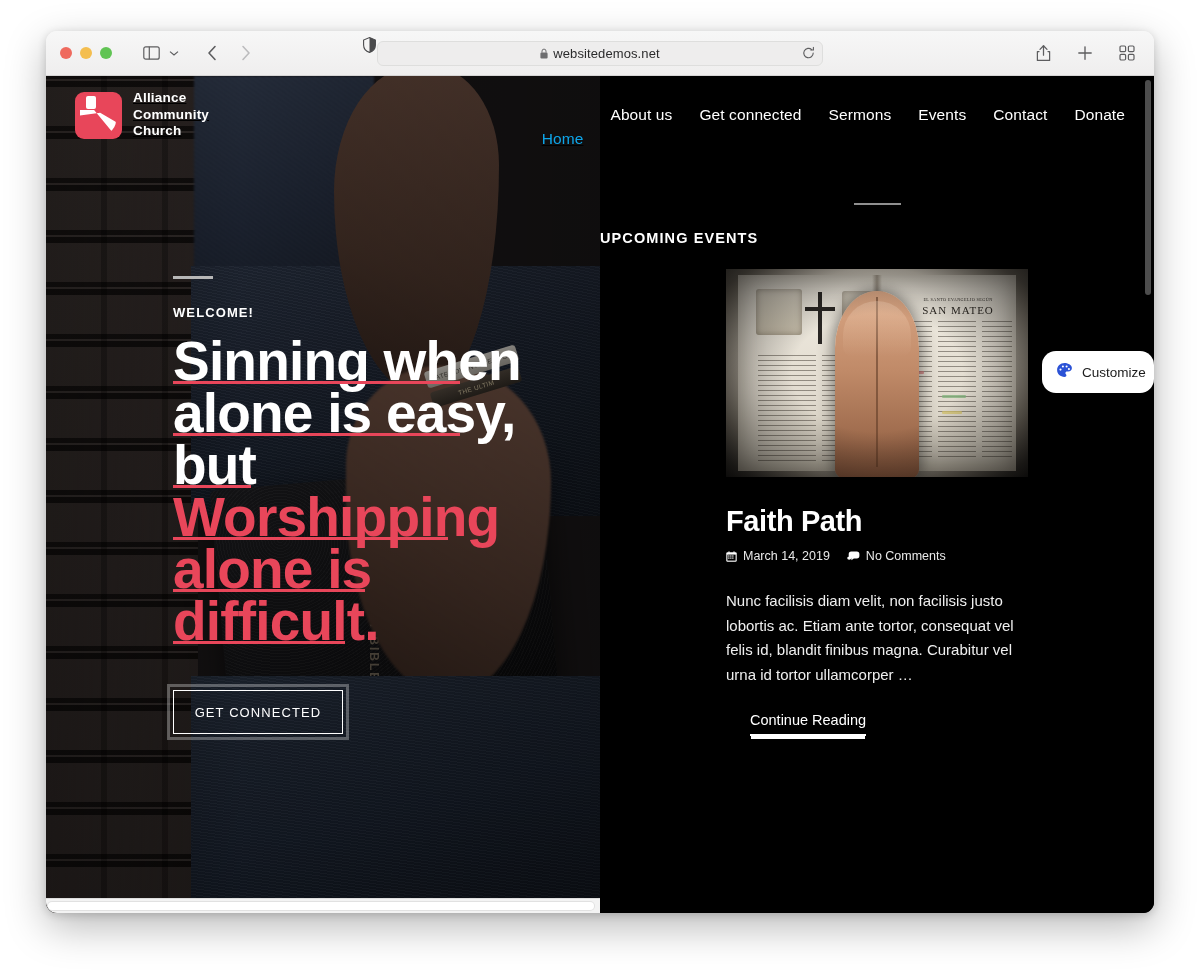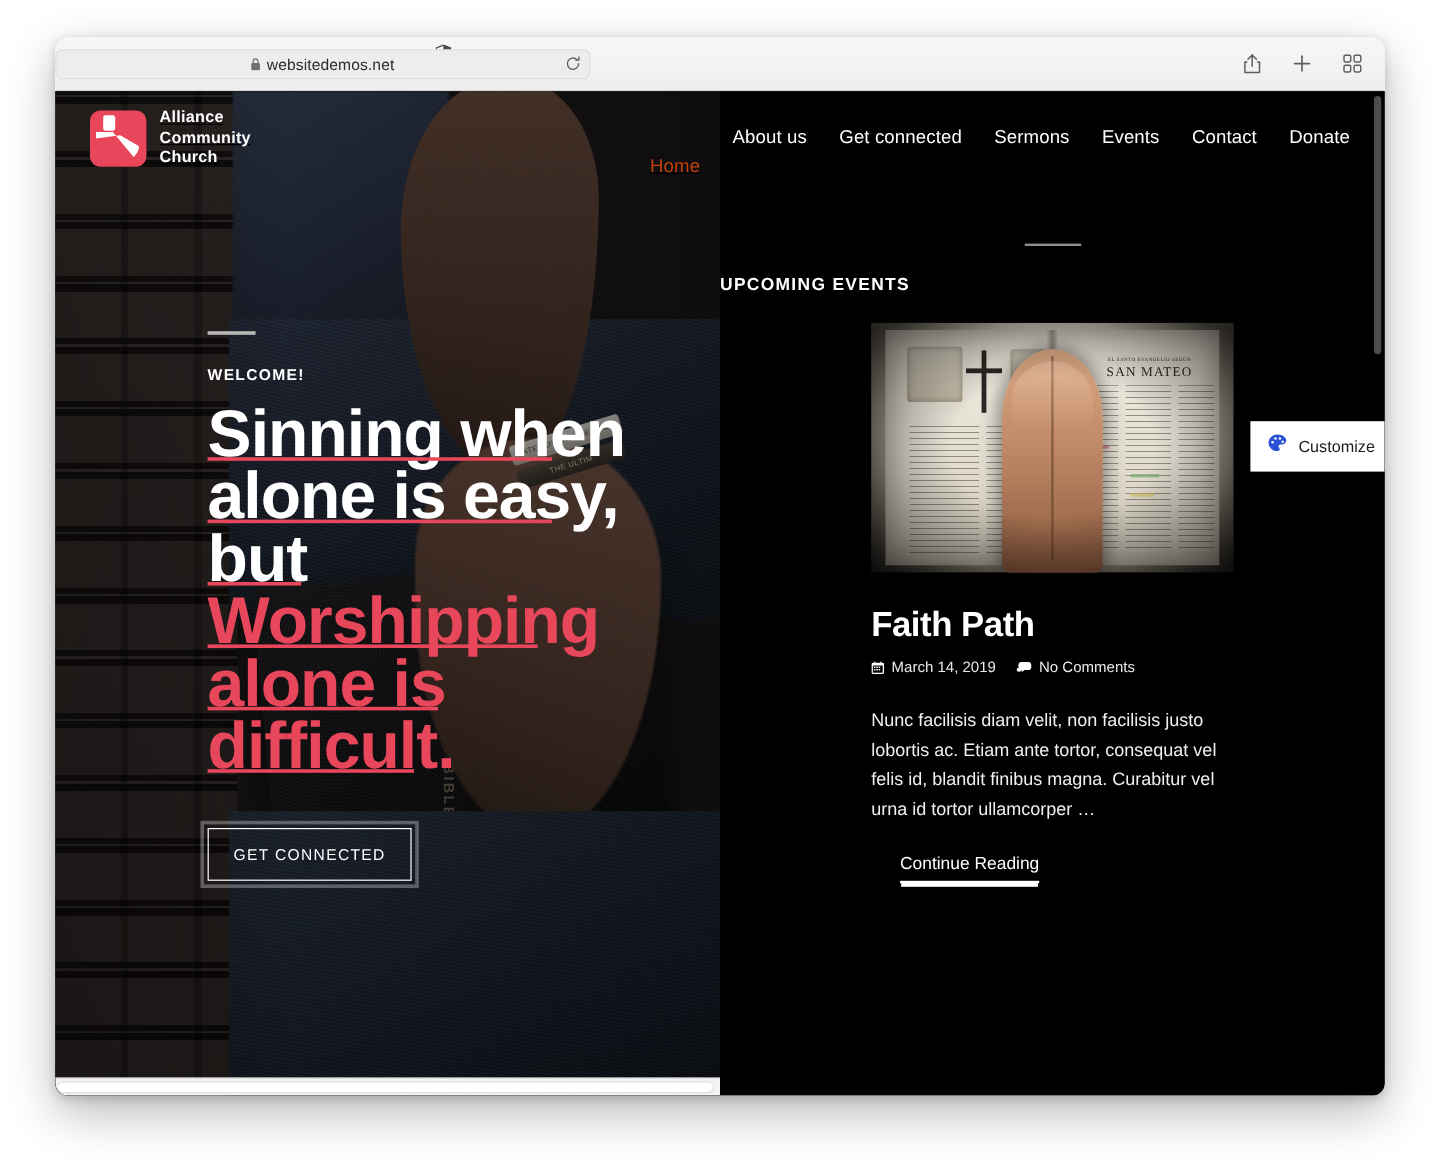--- a/index.html
+++ b/index.html
@@ -52,21 +52,21 @@
   .nav-back { margin-left: 16px; }
   .nav-fwd  { margin-left: 8px; }
 
   .shield-btn { margin-left: 0; }
 
   
   .address-wrap {
     position: absolute;
     left: 0; right: 0;
     display: flex;
-    justify-content: flex-start;
+    justify-content: center;
     pointer-events: none;
   }
   .address-bar {
     pointer-events: auto;
     width: 446px;
     height: 25px;
     background: #eeeded;
     border: 1px solid #dededd;
     border-radius: 6px;
     display: flex;
@@ -257,21 +257,21 @@
     display: flex;
     align-items: center;
     gap: 27px;
   }
   .nav-link {
     color: #ffffff;
     font-size: 15.5px;
     letter-spacing: .1px;
     white-space: nowrap;
   }
-  .nav-link.active { color: #c2410c; margin-top: 47px; }
+  .nav-link.active { color: #0ea5e9; margin-top: 47px; }
 
   
   .hero-content {
     position: absolute;
     left: 127px; top: 200px;
     width: 400px;
     z-index: 15;
   }
   .eyebrow-rule {
     width: 40px; height: 3px; background: #b7b7b7; margin-bottom: 26px;
@@ -472,20 +472,21 @@
   .customize-tab {
     position: absolute;
     right: 0; top: 275px;
     width: 112px; height: 42px;
     background: #ffffff;
     display: flex; align-items: center;
     gap: 9px;
     padding-left: 14px;
     box-shadow: 0 2px 7px rgba(0,0,0,0.3);
     z-index: 40;
+    border-radius: 14px;
   }
   .customize-label { font-size: 13.5px; color: #1c1c1c; }
 
   
   .vscroll {
     position: absolute;
     right: 3px; top: 4px;
     width: 6px; height: 215px;
     background: #4d4d4d;
     border-radius: 3px;

